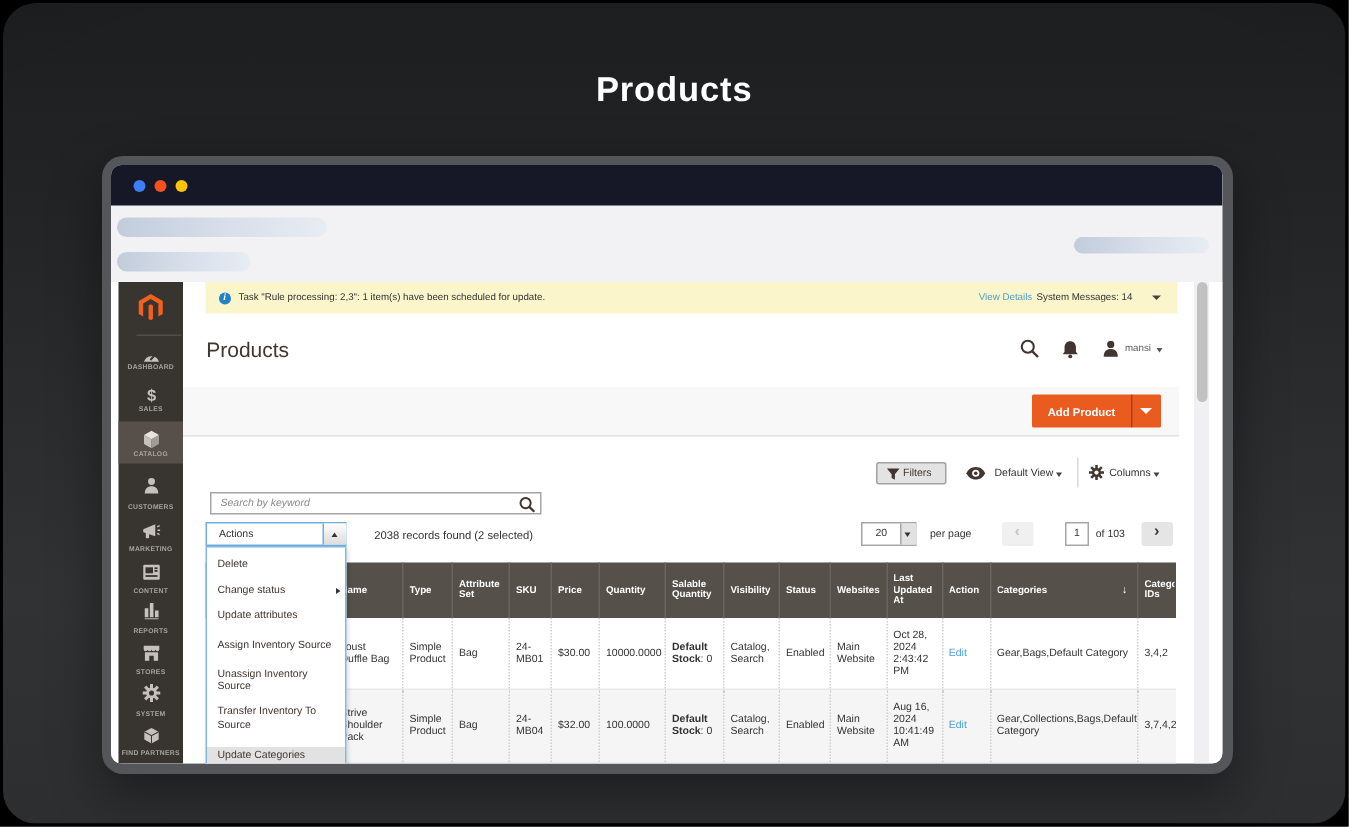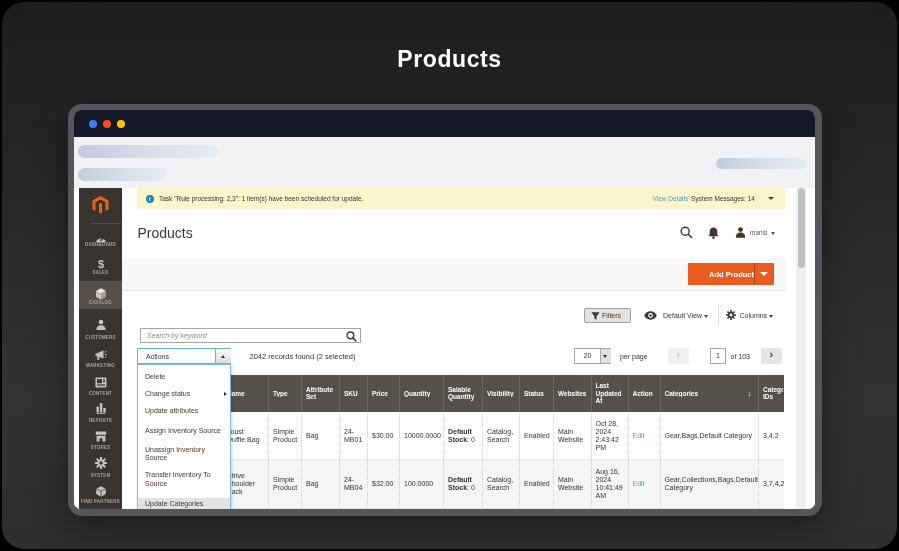--- a/index.html
+++ b/index.html
@@ -149,21 +149,21 @@
         <circle cx="5.5" cy="10.6" r="1.3" fill="#41362f"></circle>
       </svg>
 <svg class="abs" style="left:661px;top:116.5px" width="11" height="11" viewBox="0 0 11 11">
         <circle fill="#41362f" cx="5.5" cy="2.6" r="2.4"></circle>
         <path fill="#41362f" d="M0.8,10.8 C0.8,7 2.8,5.6 5.5,5.6 C8.2,5.6 10.2,7 10.2,10.8 Z"></path>
       </svg>
 <span class="abs t65" style="left:676px;top:119px;color:#5a5a5a">mansi</span>
 <div class="abs" style="left:697px;top:121.5px;width:0;height:0;border-left:2.8px solid transparent;border-right:2.8px solid transparent;border-top:3.2px solid #555"></div>
 <div id="band" class="abs"></div>
 <div id="addbtn" class="abs">
-<span class="abs" style="left:0;top:6.5px;width:66px;text-align:right;color:#fff;font-size:7.5px;font-weight:bold">Add Product</span>
+<span class="abs" style="left:0;top:6.5px;width:66px;text-align:center;color:#fff;font-size:7.5px;font-weight:bold">Add Product</span>
 <div class="abs" style="left:65.5px;top:0;width:1px;height:21.5px;background:rgba(0,0,0,0.28)"></div>
 <div class="abs" style="left:71.5px;top:8.5px;width:0;height:0;border-left:4.2px solid transparent;border-right:4.2px solid transparent;border-top:4.8px solid #fff"></div>
 </div>
 <div id="filtersbtn" class="abs">
 <svg class="abs" style="left:5.5px;top:3.5px" width="9" height="8" viewBox="0 0 9 8">
           <path fill="#41362f" d="M0.3,0.3 H8.7 L5.6,4.2 V7.8 L3.4,6.6 V4.2 Z"></path>
         </svg>
 <span class="abs t7" style="left:17px;top:3.5px;color:#41362f">Filters</span>
 </div>
 <svg class="abs" style="left:570px;top:200.5px" width="13" height="9" viewBox="0 0 13 9">
@@ -191,21 +191,21 @@
 <svg class="abs" style="left:205px;top:2px" width="11" height="11" viewBox="0 0 11 11">
           <circle cx="4.4" cy="4.4" r="3.4" fill="none" stroke="#41362f" stroke-width="1.3"></circle>
           <path d="M6.9,6.9 L10.2,10.2" stroke="#41362f" stroke-width="1.5"></path>
         </svg>
 </div>
 <div id="actsel" class="abs">
 <span class="abs t7" style="left:8px;top:3.5px">Actions</span>
 <div class="abs" style="left:77px;top:0;width:15.5px;height:14px;background:linear-gradient(#fdfdfd,#dcdcdc);border-left:1px solid #6fade0"></div>
 <div class="abs" style="left:83px;top:5.5px;width:0;height:0;border-left:2.6px solid transparent;border-right:2.6px solid transparent;border-bottom:3.2px solid #333"></div>
 </div>
-<span class="abs" style="left:175.5px;top:242px;font-size:7.5px;color:#333">2042 records found (2 selected)</span>
+<span class="abs" style="left:175.5px;top:242px;font-size:7.5px;color:#333">2038 records found (2 selected)</span>
 <div class="pagbox abs" style="left:500px;width:36.5px">
 <span class="abs t7" style="left:0;top:3.2px;width:25px;text-align:center">20</span>
 <div class="abs" style="left:25px;top:0;width:10.5px;height:13.5px;background:#e2e2e2;border-left:1px solid #a6a6a6"></div>
 <div class="abs" style="left:27.8px;top:5.5px;width:0;height:0;border-left:2.5px solid transparent;border-right:2.5px solid transparent;border-top:3.2px solid #333"></div>
 </div>
 <span class="abs t7" style="left:546px;top:242.5px">per page</span>
 <div class="pagbtn abs" style="left:594px;width:20.5px;background:#f0f0f0;color:#c2c2c2;font-size:10px;line-height:14px;font-weight:bold">‹</div>
 <div class="pagbox abs" style="left:636px;width:15.5px">
         <span class="abs t7" style="left:0;top:3.2px;width:14px;text-align:center">1</span>
       </div>

